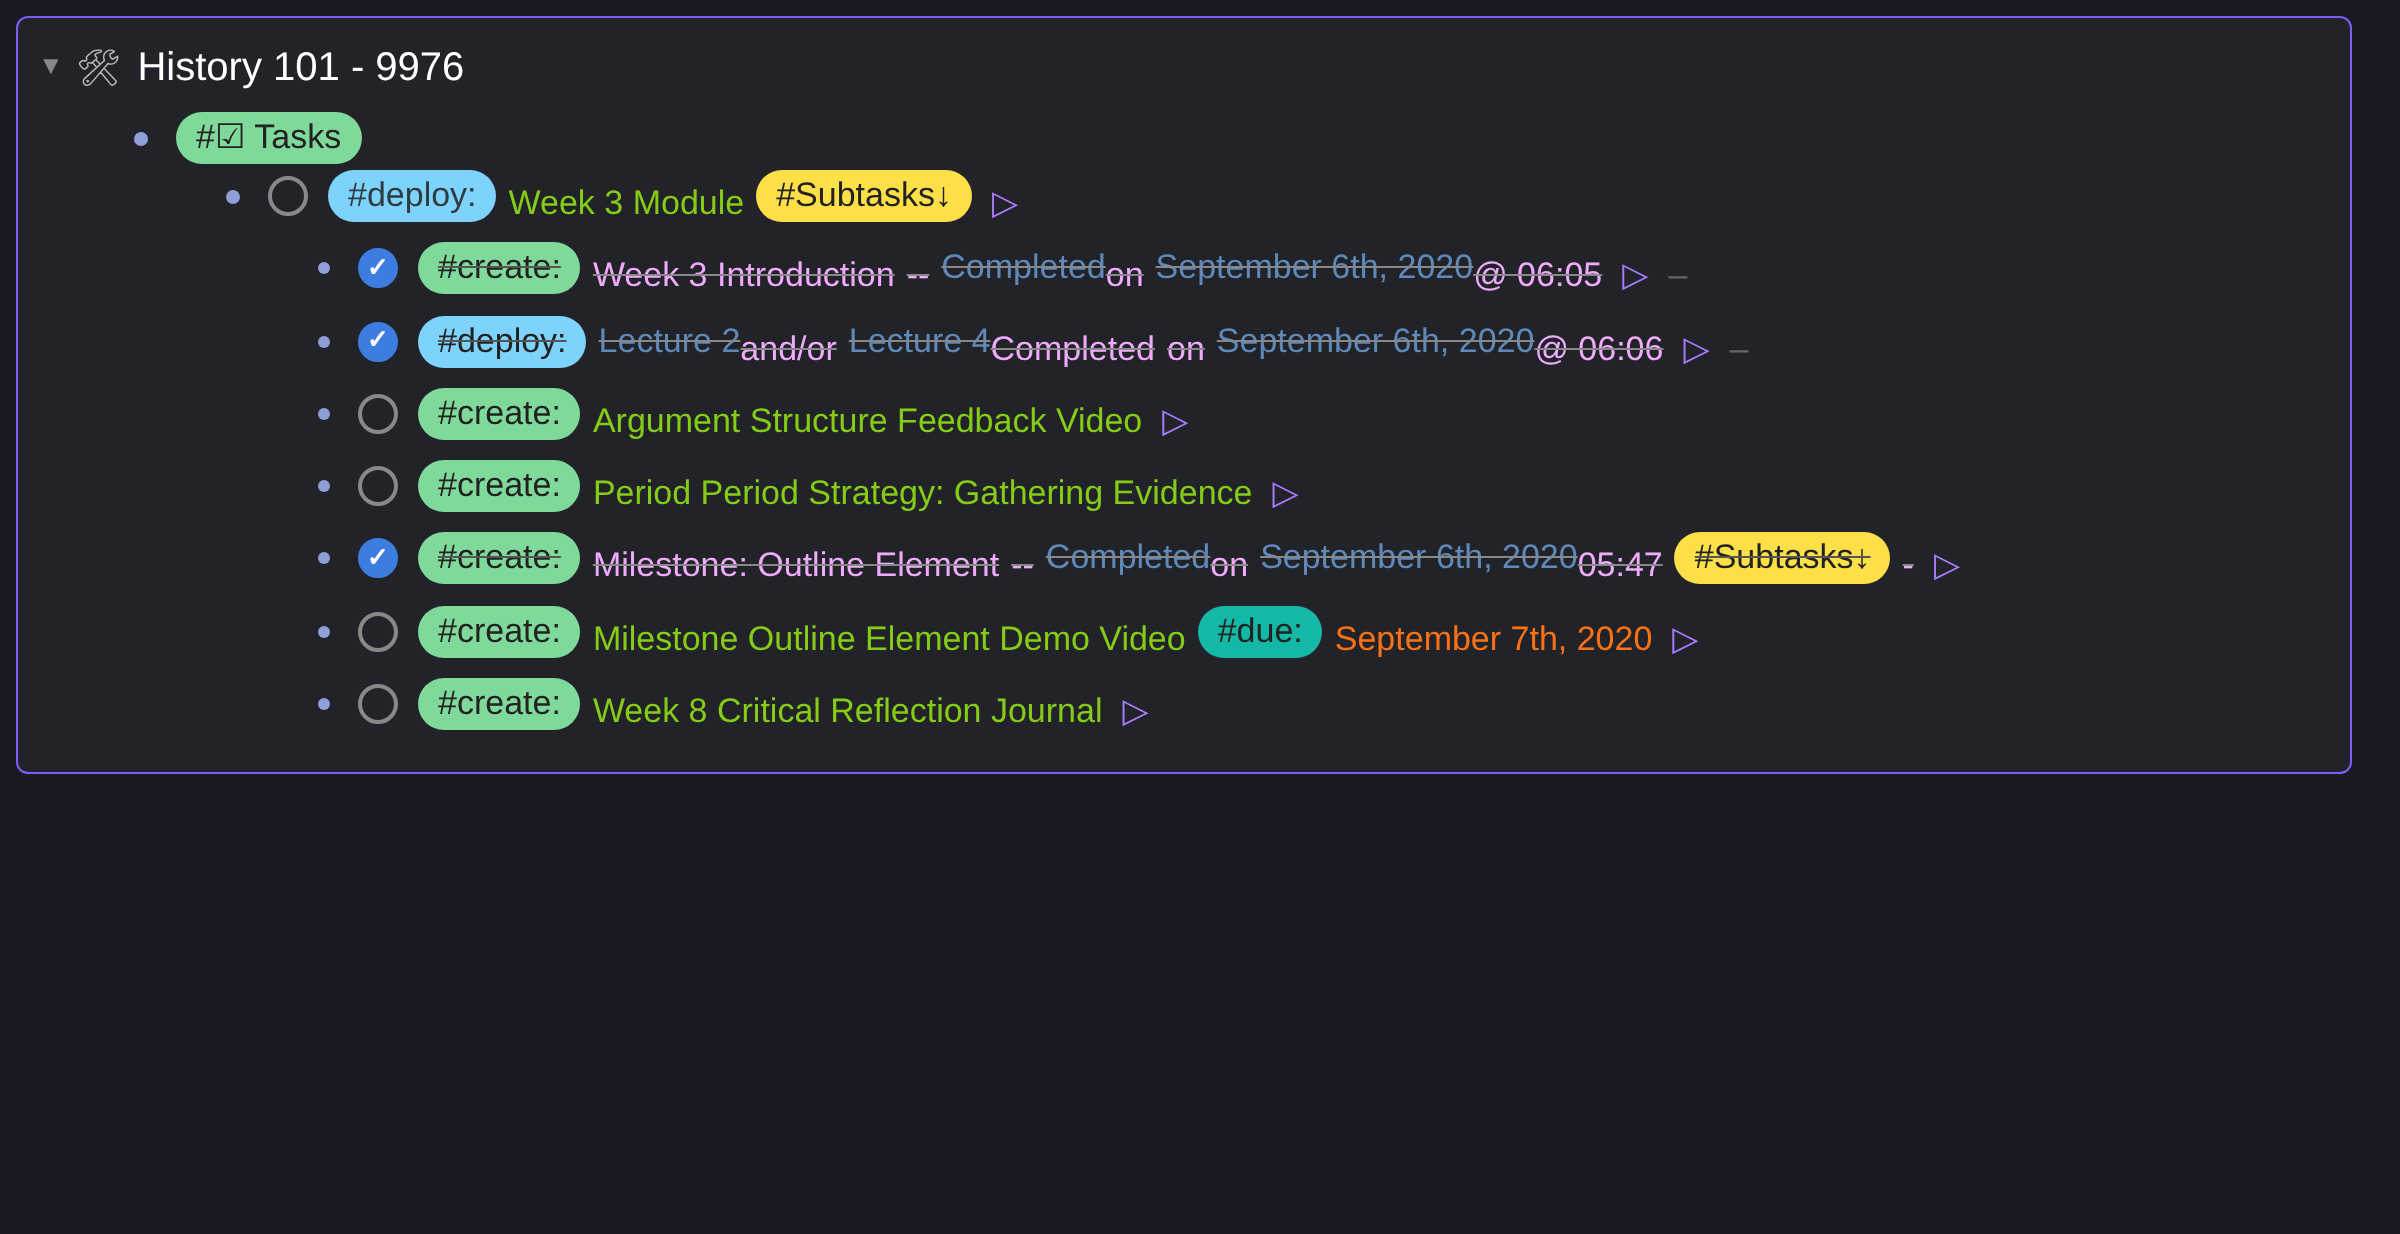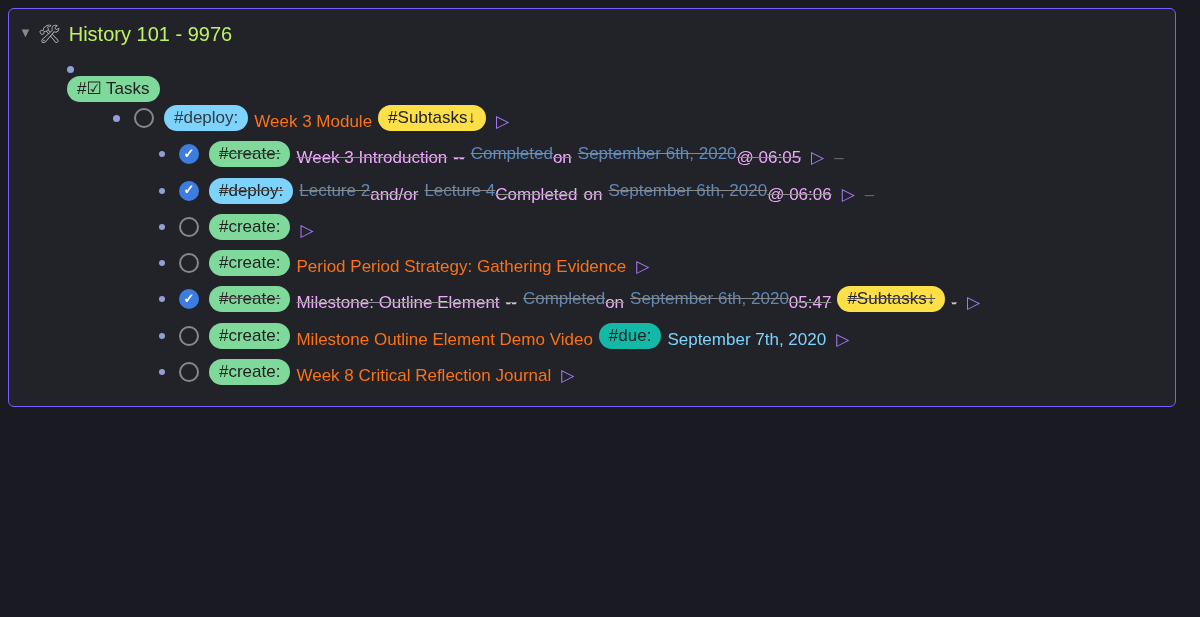--- a/index.html
+++ b/index.html
@@ -32,21 +32,21 @@
   font-size: 13px;
   margin-top: 6px;
 }
 .wrench {
   color: #bbb;
   margin-right: 8px;
   margin-top: 2px;
   font-size: 18px;
 }
 .page-title {
-  color: #bef264;
+  color: #ffffff;
   font-size: 20px;
   font-weight: 500;
 }
 .bullet {
   width: 7px; height: 7px;
   border-radius: 50%;
   background: #8fa0d8;
   margin: 13px 14px 0 0;
   flex-shrink: 0;
 }
@@ -80,30 +80,30 @@
   margin: 3px 6px 0 0;
   color: #222;
   font-weight: 500;
 }
 .pill.green  { background: #7fd99a; }
 .pill.yellow { background: #7dd3fc; }
 .pill.blue   { background: #fde047; }
 .pill.red    { background: #14b8a6; }
 .pill .hash { opacity:0.85; }
 .pill.struck { text-decoration: line-through; text-decoration-color:#555; }
-.txt { margin: 4px 6px 0 0; color:#f97316; }
+.txt { margin: 4px 6px 0 0; color:#84cc16; }
 .txt.struck { text-decoration: line-through; color:#f0abfc; text-decoration-color:#888; }
-.link { color:#7dd3fc; }
+.link { color:#f97316; }
 .link.struck { color:#5f89b8; text-decoration: line-through; text-decoration-color:#888; }
 .run-icon {
   color:#a97cff;
   margin: 4px 6px 0 4px;
   font-size: 17px;
 }
-.indent-1 { margin-left: 48px; flex-direction: column; }
+.indent-1 { margin-left: 48px; }
 .indent-2 { margin-left: 94px; }
 .indent-3 { margin-left: 140px; }
 .tasks-label { display:inline-flex; align-items:center; gap:4px;}
 .sep { color:#666; margin:4px 4px 0 4px; }
 .content-wrap { display:flex; flex-wrap:wrap; align-items:flex-start; flex:1; }
 </style>
 </head>
 <body>
 
 <div class="outline-box">
@@ -170,20 +170,21 @@
       <span class="sep">–</span>
     </div>
   </div>
 
   <div class="row indent-3">
     <span class="bullet small"></span>
     <span class="checkbox"></span>
     <span class="pill green">
         <span>#create:</span>
       </span>
+    <span class="txt">Argument Structure Feedback Video</span>
     <span class="run-icon">▷</span>
   </div>
 
   <div class="row indent-3">
     <span class="bullet small"></span>
     <span class="checkbox"></span>
     <span class="pill green">
         <span>#create:</span>
       </span>
     <span class="txt">Period Period Strategy: Gathering Evidence</span>

